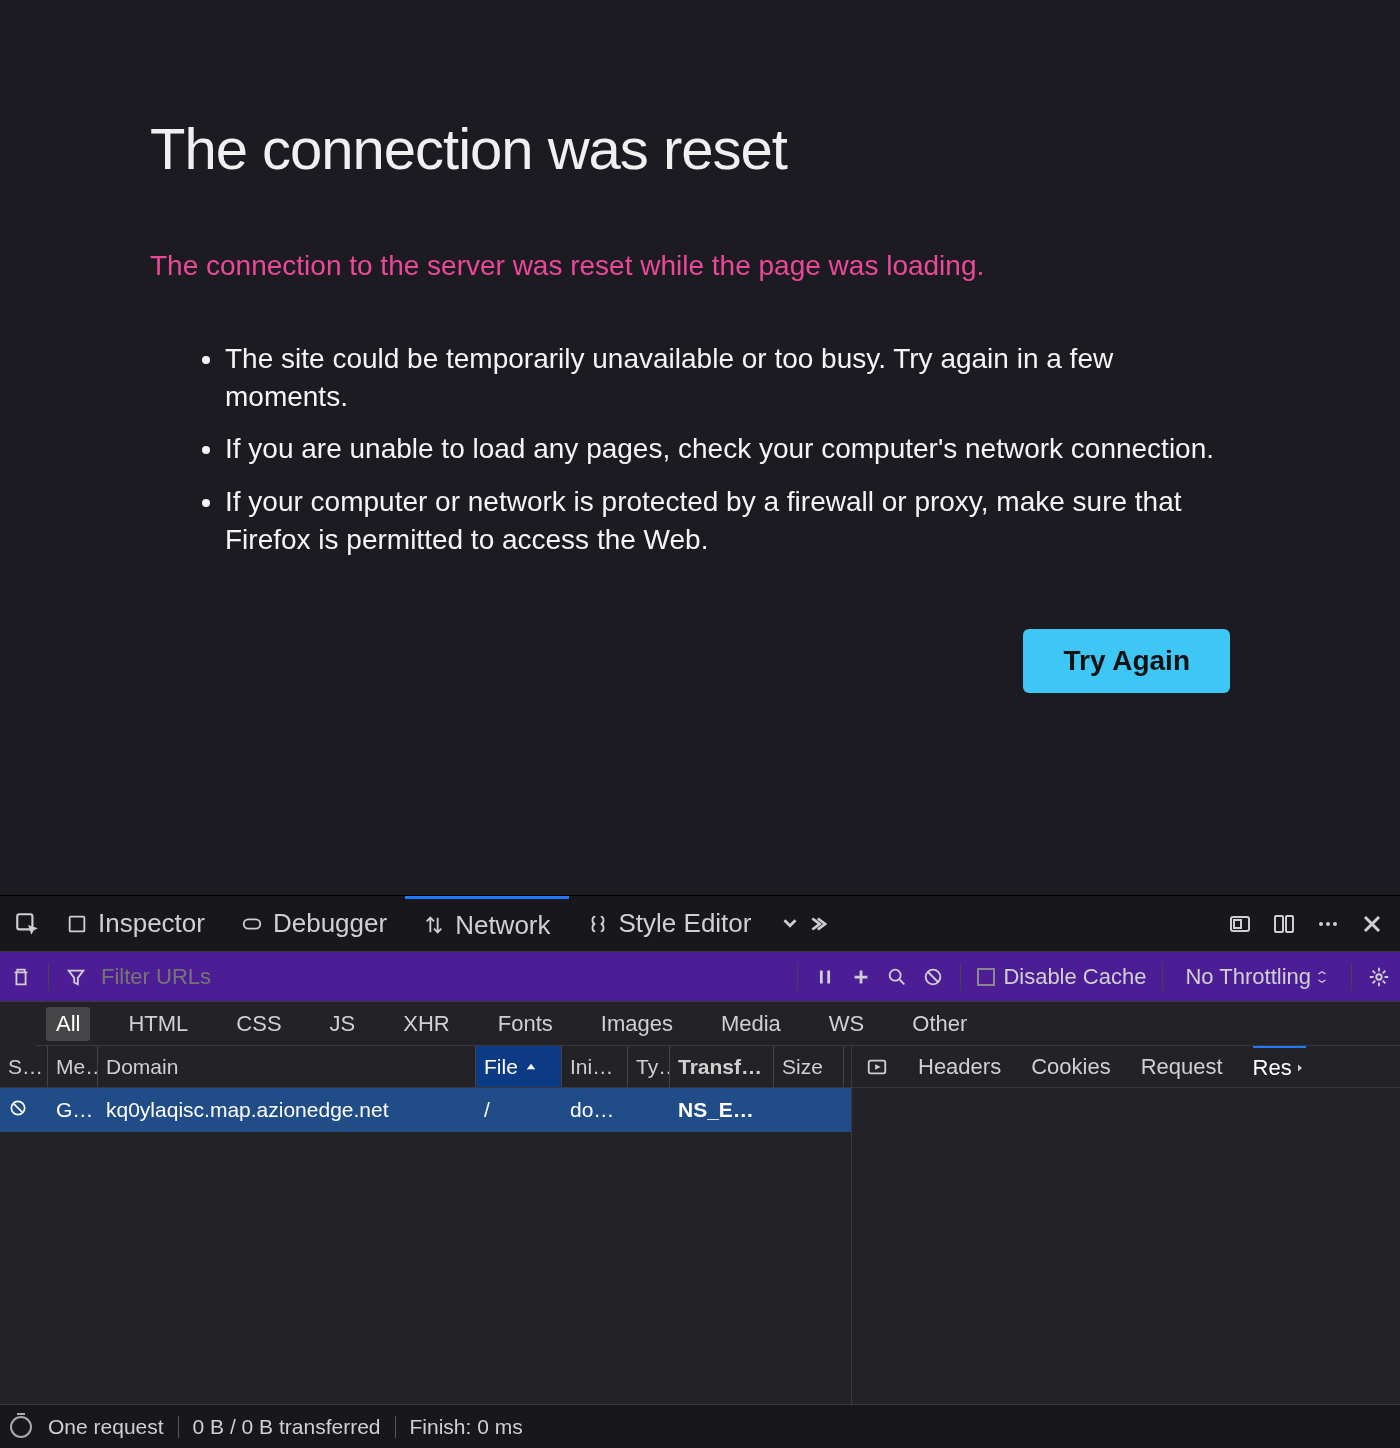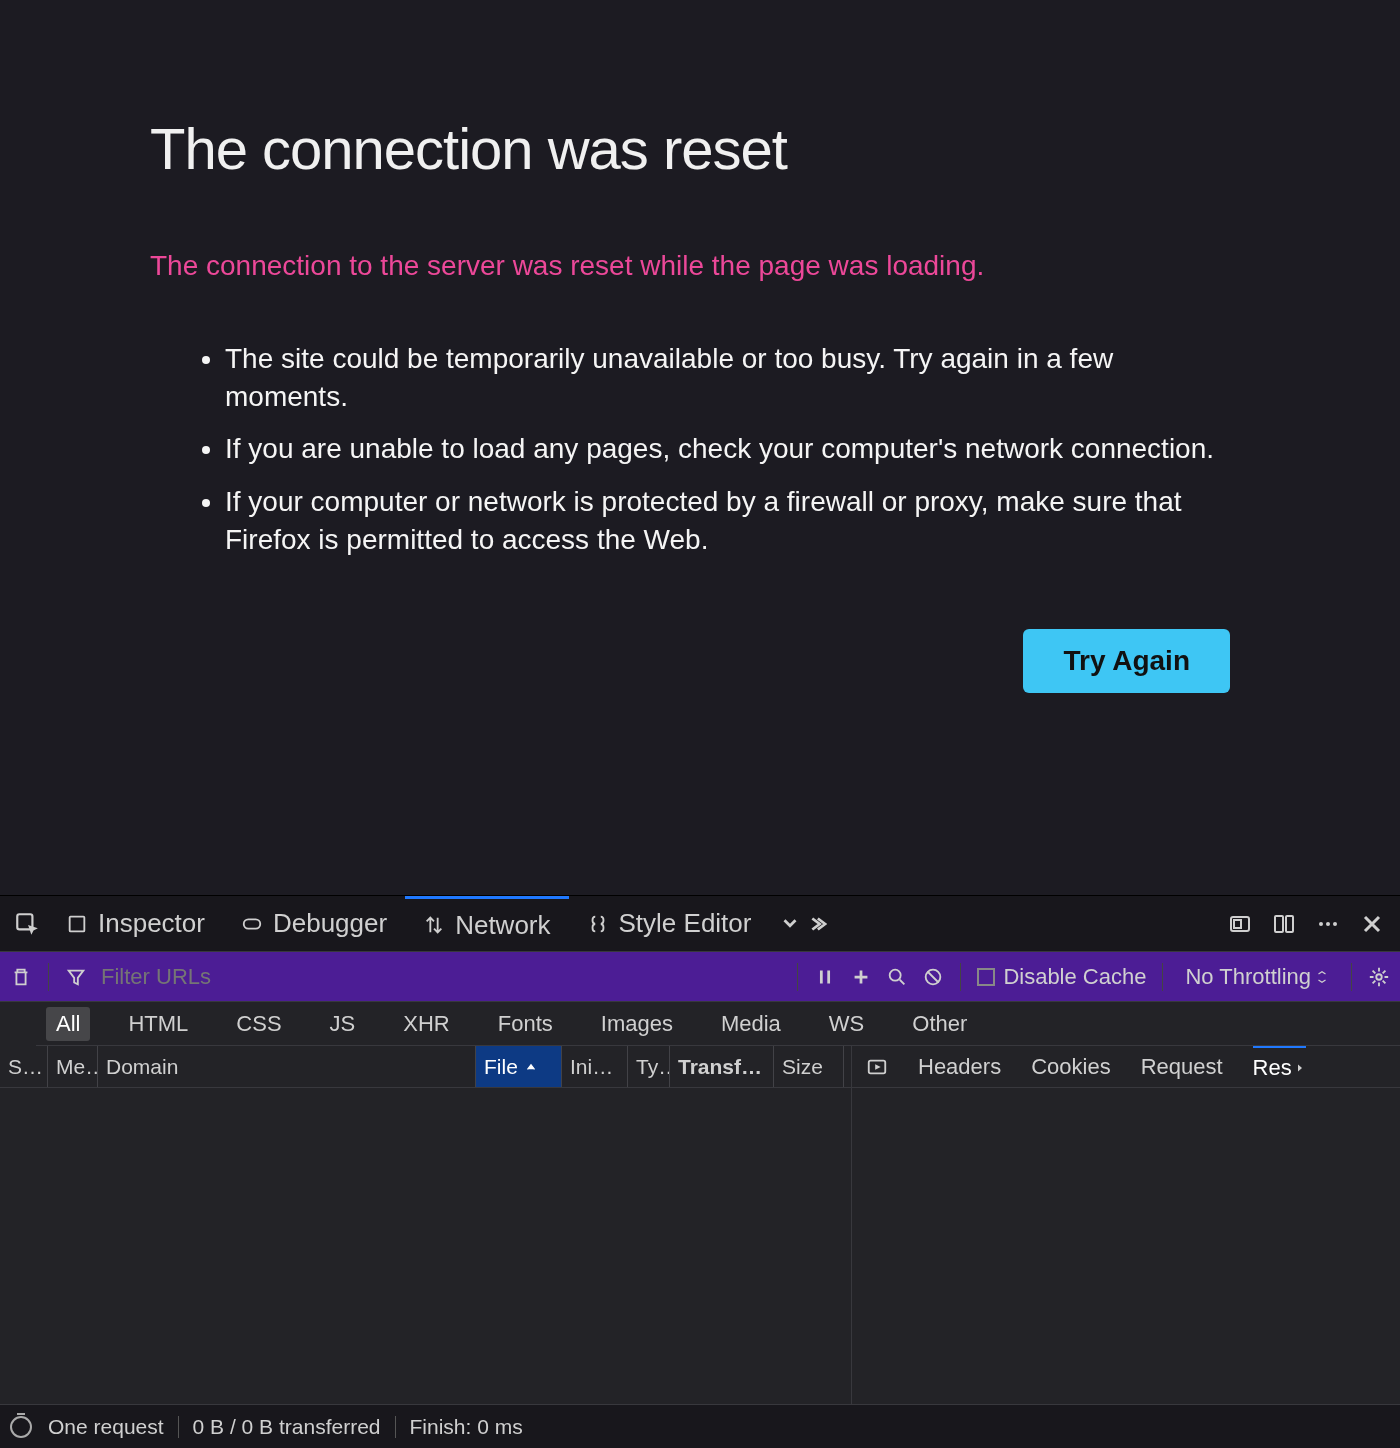--- a/index.html
+++ b/index.html
@@ -417,20 +417,35 @@
           <span>File</span>
           <svg viewBox="0 0 24 24" width="14" height="14" style="margin-left:6px;">
               <path d="M6 16 L12 8 L18 16" fill="#fff" stroke="#fff"></path>
             </svg>
         </div>
         <div class="col col-ini">Ini…</div>
         <div class="col col-ty">Ty…</div>
         <div class="col col-trans">Transf…</div>
         <div class="col col-size">Size</div>
       </div>
+      <div class="net-row">
+        <div class="cell col-status">
+          <svg viewBox="0 0 24 24" width="20" height="20" style="stroke:#fff;">
+              <circle cx="12" cy="12" r="8"></circle>
+              <path d="M7 7 L17 17"></path>
+            </svg>
+        </div>
+        <div class="cell col-method">GET</div>
+        <div class="cell col-domain">kq0ylaqisc.map.azionedge.net</div>
+        <div class="cell col-file" style="background:transparent;">/</div>
+        <div class="cell col-ini">do…</div>
+        <div class="cell col-ty"></div>
+        <div class="cell col-trans">NS_E…</div>
+        <div class="cell col-size"></div>
+      </div>
     </div>
     <div class="net-right">
       <div class="detail-tabs">
         <div class="icn" style="width:22px;height:22px;">
           <svg viewBox="0 0 24 24">
               <rect x="3" y="5" width="18" height="14" rx="2"></rect>
               <path d="M10 9 L16 12 L10 15 Z" fill="#cfcfcf" stroke="none"></path>
             </svg>
         </div>
         <div class="dtab">Headers</div>

